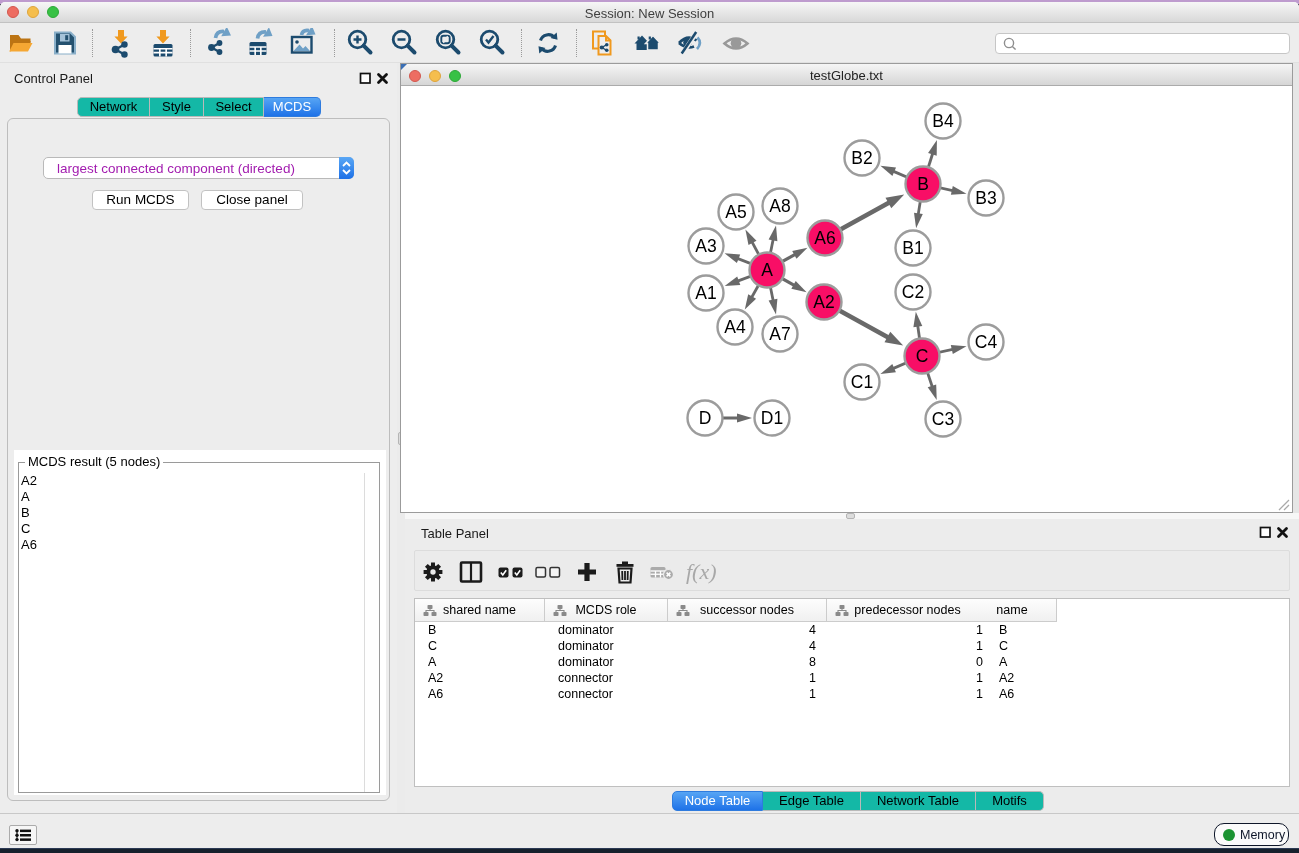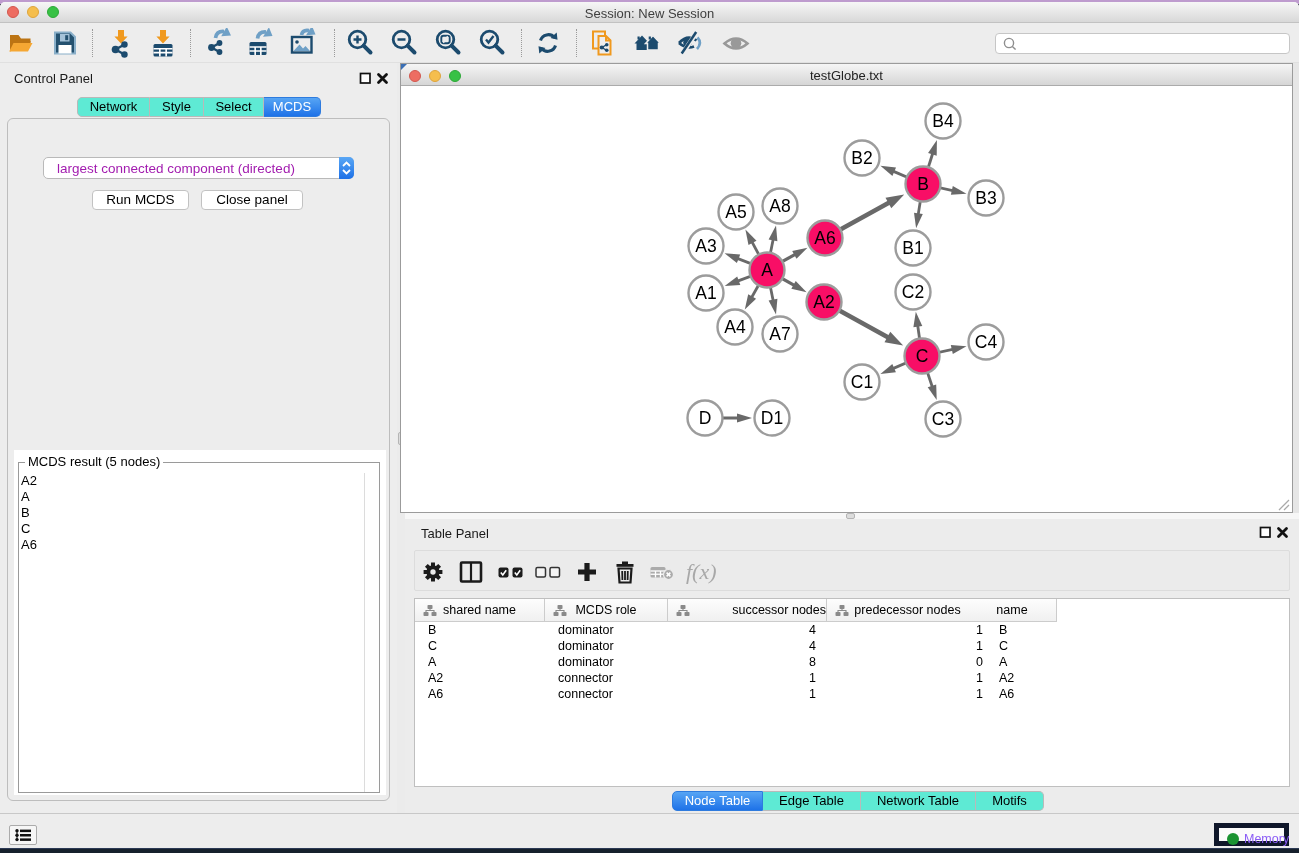--- a/index.html
+++ b/index.html
@@ -24,21 +24,21 @@
 #vhandle { left:398px; top:430px; width:6px; height:13px; background:#DDD; border:1px solid #B5B5B5; border-radius:2px; }
 #desktop { left:405px; top:61px; width:894px; height:750px; background:#E6E6E6; }
 #hdivider { left:405px; top:511px; width:894px; height:6px; background:#F7F7F7; }
 #hhandle { left:846px; top:511px; width:9px; height:6px; background:#DDD; border:1px solid #B5B5B5; border-radius:2px; }
 #statusbar { left:0; top:811px; width:1299px; height:34px; background:#EDEDED; border-top:1px solid #C8C8C8; }
 #statusbar > div { position:absolute; }
 
 #cp-title { left:14px; top:69px; font-size:13px; color:#1a1a1a; }
 #cp-border { left:7px; top:116px; width:383px; height:683px; border:1px solid #BDBDBD; border-radius:6px; }
 .tabs { position:absolute; display:flex; height:20px; }
-.tab { border:1px solid #B9B9B9; border-left:none; background:#5eead4; color:#000; font-size:13px; text-align:center; line-height:18px; }
+.tab { border:1px solid #B9B9B9; border-left:none; background:#14b8a6; color:#000; font-size:13px; text-align:center; line-height:18px; }
 .tab.first { border-left:1px solid #B9B9B9; border-radius:5px 0 0 5px; }
 .tab.last { border-radius:0 5px 5px 0; }
 .tab.sel { background:linear-gradient(#57A5F4,#1E72E8); color:#fff; border-color:#2E7BDE; }
 #opt-label { left:7px; top:134px; width:384px; text-align:center; font-size:13.5px; color:#111; }
 #dropdown { left:43px; top:155px; width:311px; height:22px; background:#fff; border:1px solid #B9B9B9; border-radius:5px; }
 #dropdown .txt { position:absolute; left:13px; top:3px; font-size:13.5px; color:#a21caf; }
 #dropdown .step { position:absolute; right:-1px; top:-1px; width:15px; height:22px; background:linear-gradient(#5AA7F5,#1D70E7); border-radius:0 5px 5px 0; }
 #dropdown .step svg { position:absolute; }
 .btn { position:absolute; height:20px; background:#FFF; border:1px solid #C2C2C2; border-radius:4px; font-size:13.5px; color:#000; text-align:center; line-height:18px; }
 #result-white { left:14px; top:448px; width:372px; height:345px; background:#fff; }
@@ -57,21 +57,21 @@
 #tablepanel > div, #tablepanel > svg { position:absolute; }
 #tp-title { left:16px; top:7px; font-size:13px; color:#1a1a1a; }
 #tp-toolbar { left:9px; top:31px; width:876px; height:41px; background:#EBEBEB; border:1px solid #DCDCDC; border-radius:2px; }
 #tbl { left:9px; top:79px; width:876px; height:189px; background:#fff; border:1px solid #BFBFBF; }
 #tbl > div, #tbl > svg { position:absolute; }
 .th { top:0; height:23px; background:linear-gradient(#FDFDFD,#F0F0F0); border-right:1px solid #CCC; border-bottom:1px solid #CCC; font-size:12.5px; color:#000; text-align:center; line-height:23px; }
 .td { position:absolute; font-size:12.5px; color:#000; height:16px; line-height:16px; }
 
 #listbtn { left:9px; top:11px; width:28px; height:20px; background:#F6F6F6; border:1px solid #ABABAB; border-radius:2px; }
 #listbtn svg { position:absolute; }
-#membtn { left:1214px; top:9px; width:75px; height:23px; background:#FBFBFB; border:5px solid #0f172a; border-radius:0; font-size:12.5px; color:#8b5cf6; }
+#membtn { left:1214px; top:9px; width:75px; height:23px; background:#FBFBFB; border:1px solid #0f172a; border-radius:10px; font-size:12.5px; color:#0f172a; }
 </style>
 </head>
 <body>
 <div class="abs" id="wallpaper-top"></div>
 <div id="bottomline"></div>
 <div class="abs" id="appwin">
   <div id="titlebar">
     <div class="tl" style="left:7px;  background:#ED6D62; border:0.5px solid #D2574E;"></div>
     <div class="tl" style="left:27px; background:#F5BE4D; border:0.5px solid #DEA43B;"></div>
     <div class="tl" style="left:47px; background:#38C145; border:0.5px solid #2DA837;"></div>
@@ -415,21 +415,21 @@
         </svg>
 <div class="th" style="left:130px;width:123px;">MCDS role</div>
 <svg class="abs" style="left:138px;top:5px;" width="14" height="13" viewBox="0 0 14 13">
           <g fill="#8a8a8a">
             <rect x="4.5" y="1" width="5" height="4" rx="0.8"></rect>
             <rect x="0.5" y="8" width="5" height="4" rx="0.8"></rect>
             <rect x="8.5" y="8" width="5" height="4" rx="0.8"></rect>
             <path d="M7 5 v2 M3 8 v-1.5 h8 V8" stroke="#8a8a8a" stroke-width="1.1" fill="none"></path>
           </g>
         </svg>
-<div class="th" style="left:253px;width:159px;text-align:right;">successor nodes</div>
+<div class="th" style="left:253px;width:159px;">successor nodes</div>
 <svg class="abs" style="left:261px;top:5px;" width="14" height="13" viewBox="0 0 14 13">
           <g fill="#8a8a8a">
             <rect x="4.5" y="1" width="5" height="4" rx="0.8"></rect>
             <rect x="0.5" y="8" width="5" height="4" rx="0.8"></rect>
             <rect x="8.5" y="8" width="5" height="4" rx="0.8"></rect>
             <path d="M7 5 v2 M3 8 v-1.5 h8 V8" stroke="#8a8a8a" stroke-width="1.1" fill="none"></path>
           </g>
         </svg>
 <div class="th" style="left:412px;width:162px;">predecessor nodes</div>
 <svg class="abs" style="left:420px;top:5px;" width="14" height="13" viewBox="0 0 14 13">

